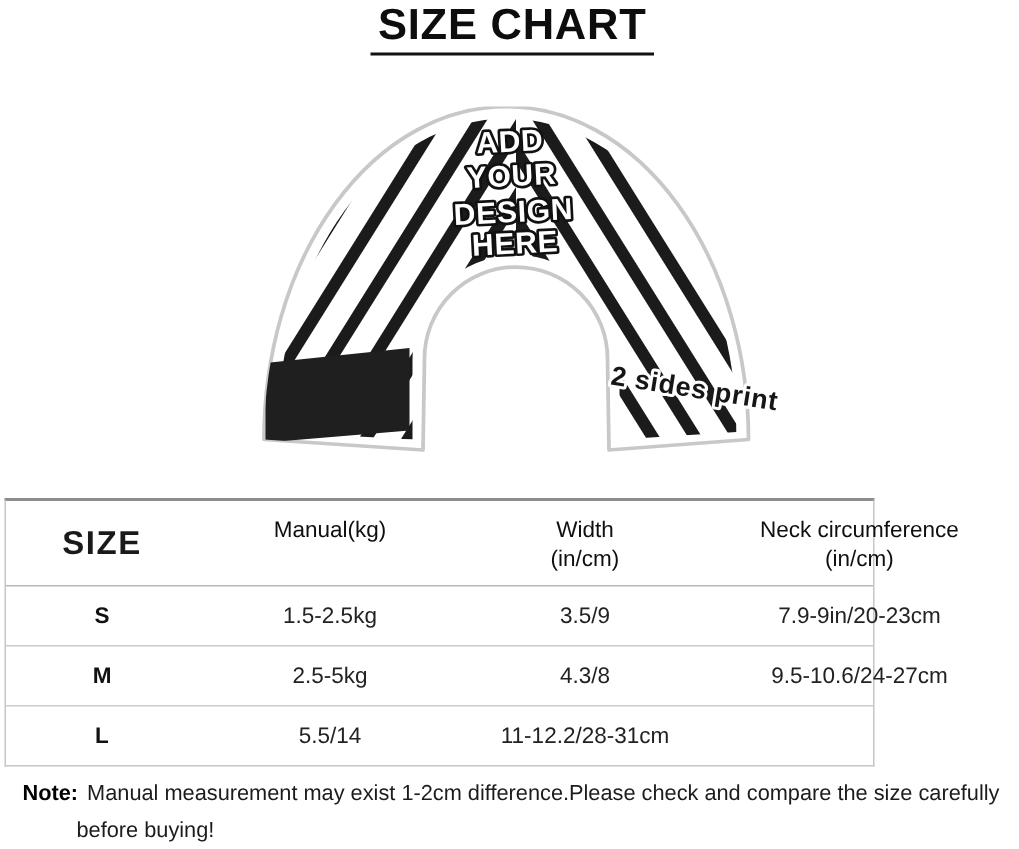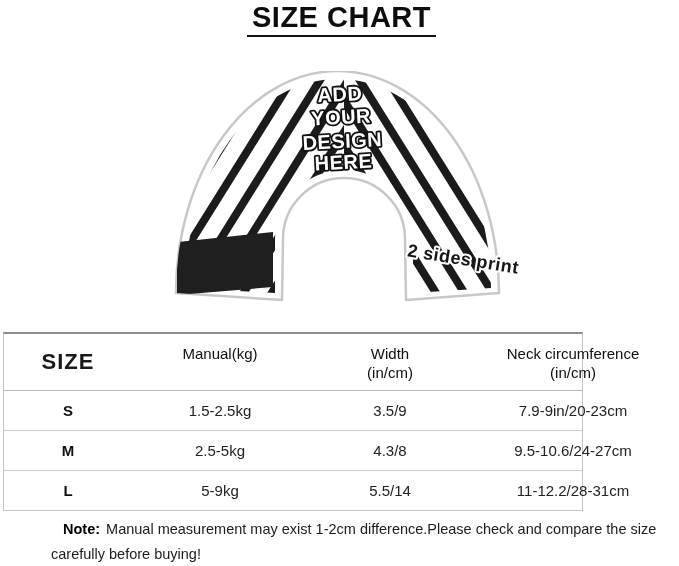--- a/index.html
+++ b/index.html
@@ -38,21 +38,21 @@
   .t-head .t-cell.h-top{justify-content:flex-start;padding-top:10px;}
   .h-size{font-size:22px;font-weight:700;letter-spacing:1px;color:#1a1a1a;}
   .h-sub{font-size:15px;line-height:19px;color:#0f0f0f;}
   .c-size{font-size:15px;font-weight:700;color:#111;}
   .c-val{font-size:15px;color:#222;}
   .note{
     position:absolute;left:15px;top:517px;width:618px;
     font-size:14.5px;line-height:25px;color:#1c1c1c;
     padding-left:36px;text-indent:-36px;
   }
-  .note-label{font-weight:700;color:#000;margin-right:6px;margin-left:48px;}
+  .note-label{font-weight:700;color:#000;margin-right:6px;}
 </style>
 </head>
 <body>
 
 <div class="page">
 
   <div class="title-wrap">
     <span class="title">SIZE CHART</span>
   </div>
 
@@ -143,23 +143,20 @@
       <div class="t-cell">
           <span class="c-val">9.5-10.6/24-27cm</span>
         </div>
     </div>
 
     <div class="t-row t-data">
       <div class="t-cell">
           <span class="c-size">L</span>
         </div>
       <div class="t-cell">
-          <span class="c-val">5-9kg</span>
-        </div>
-      <div class="t-cell">
           <span class="c-val">5.5/14</span>
         </div>
       <div class="t-cell">
           <span class="c-val">11-12.2/28-31cm</span>
         </div>
     </div>
   </div>
 
   <div class="note">
     <span class="note-label">Note:</span><span class="note-text">Manual measurement may exist 1-2cm difference.Please check and compare the size carefully before buying!</span>

